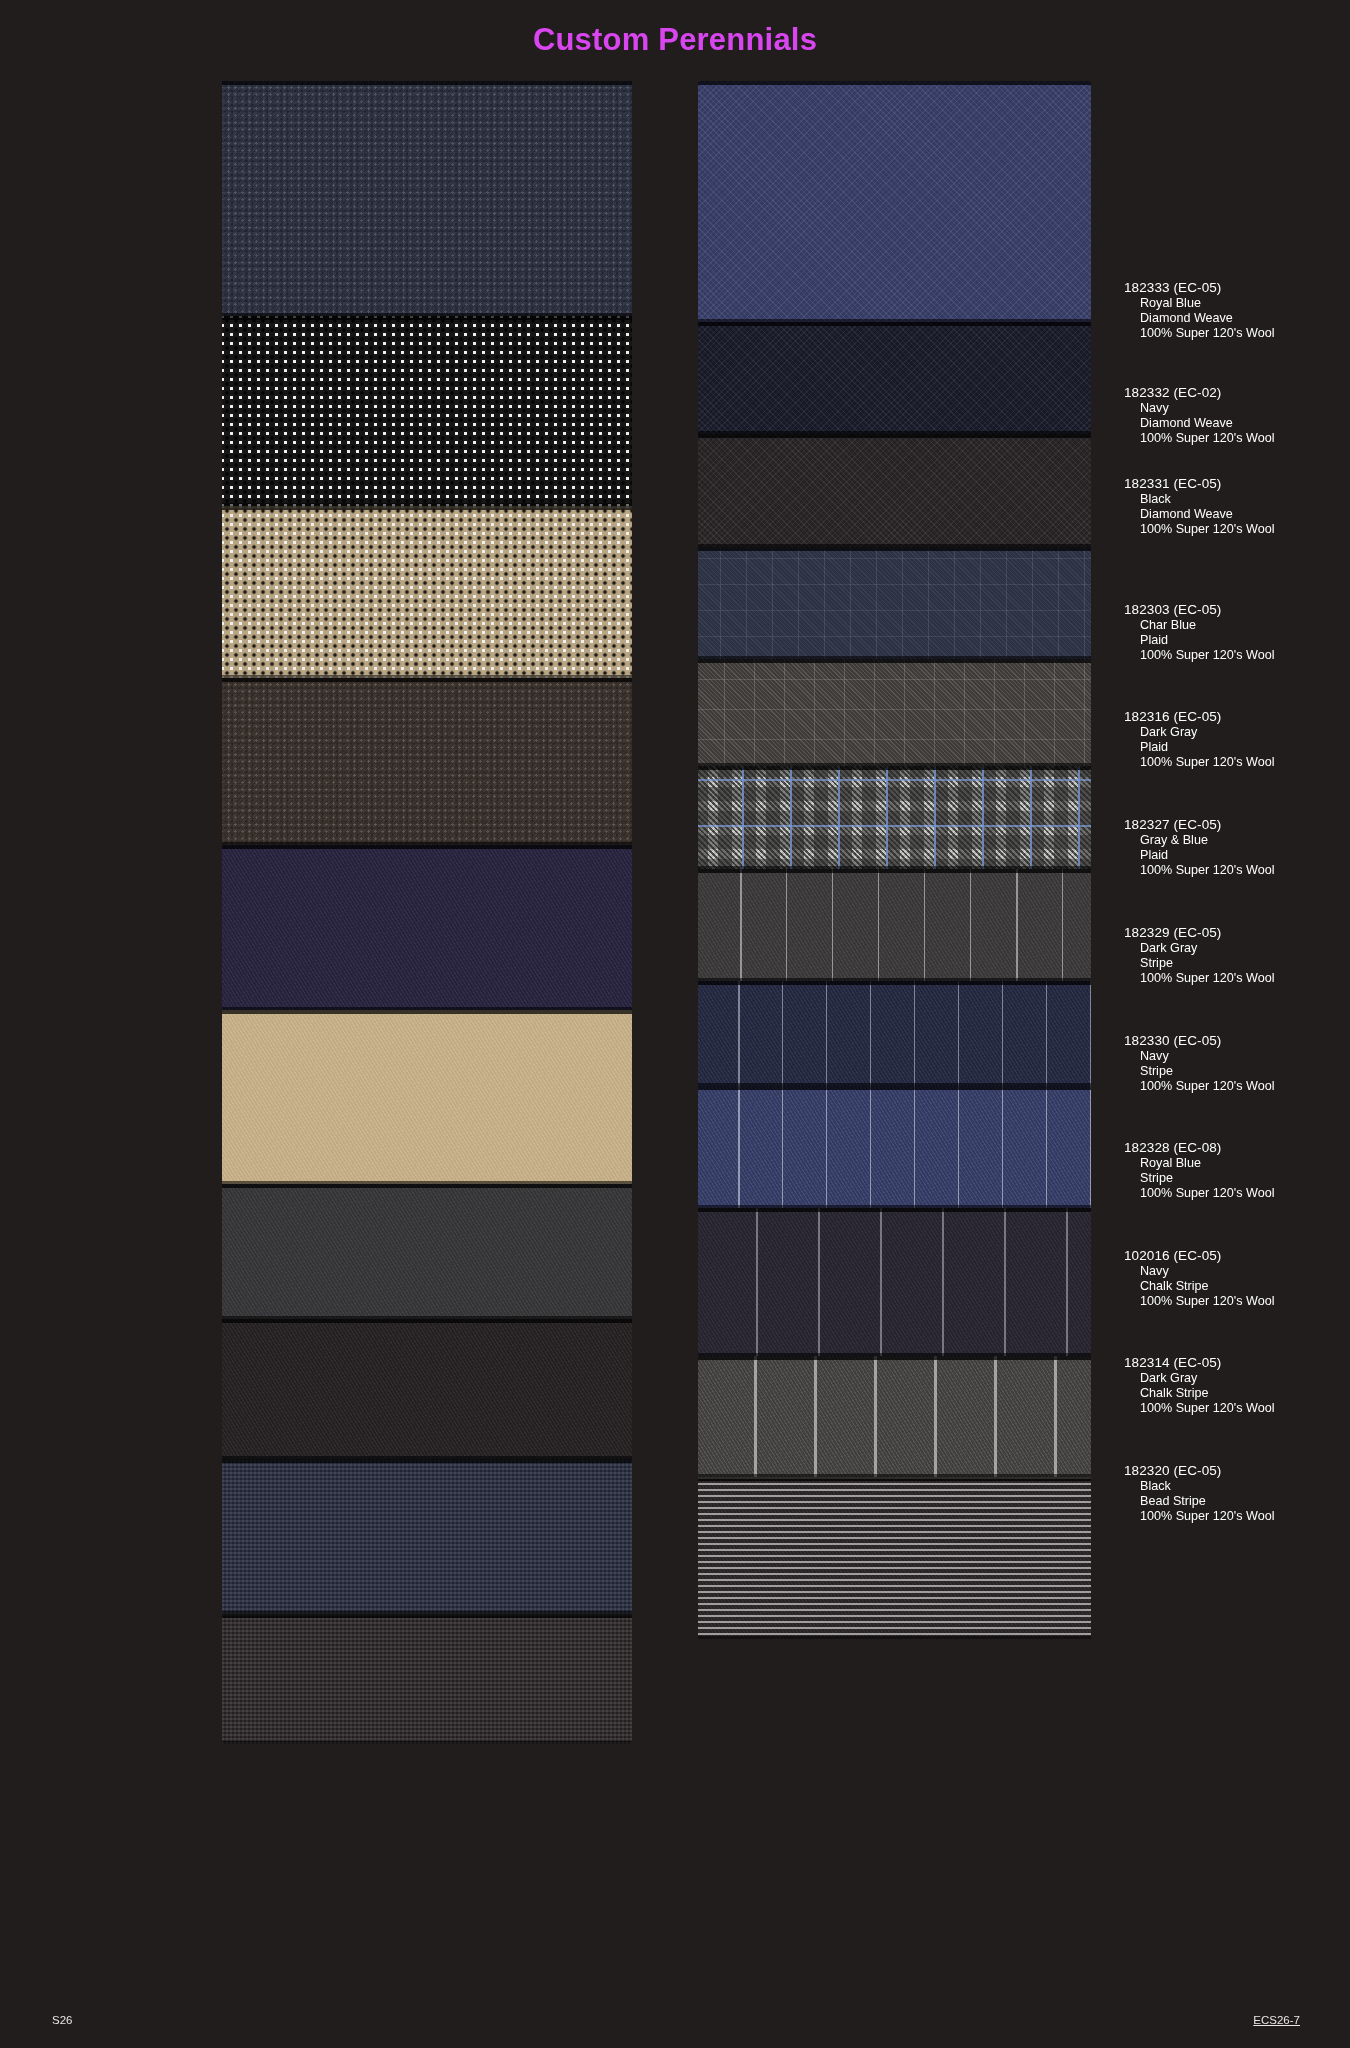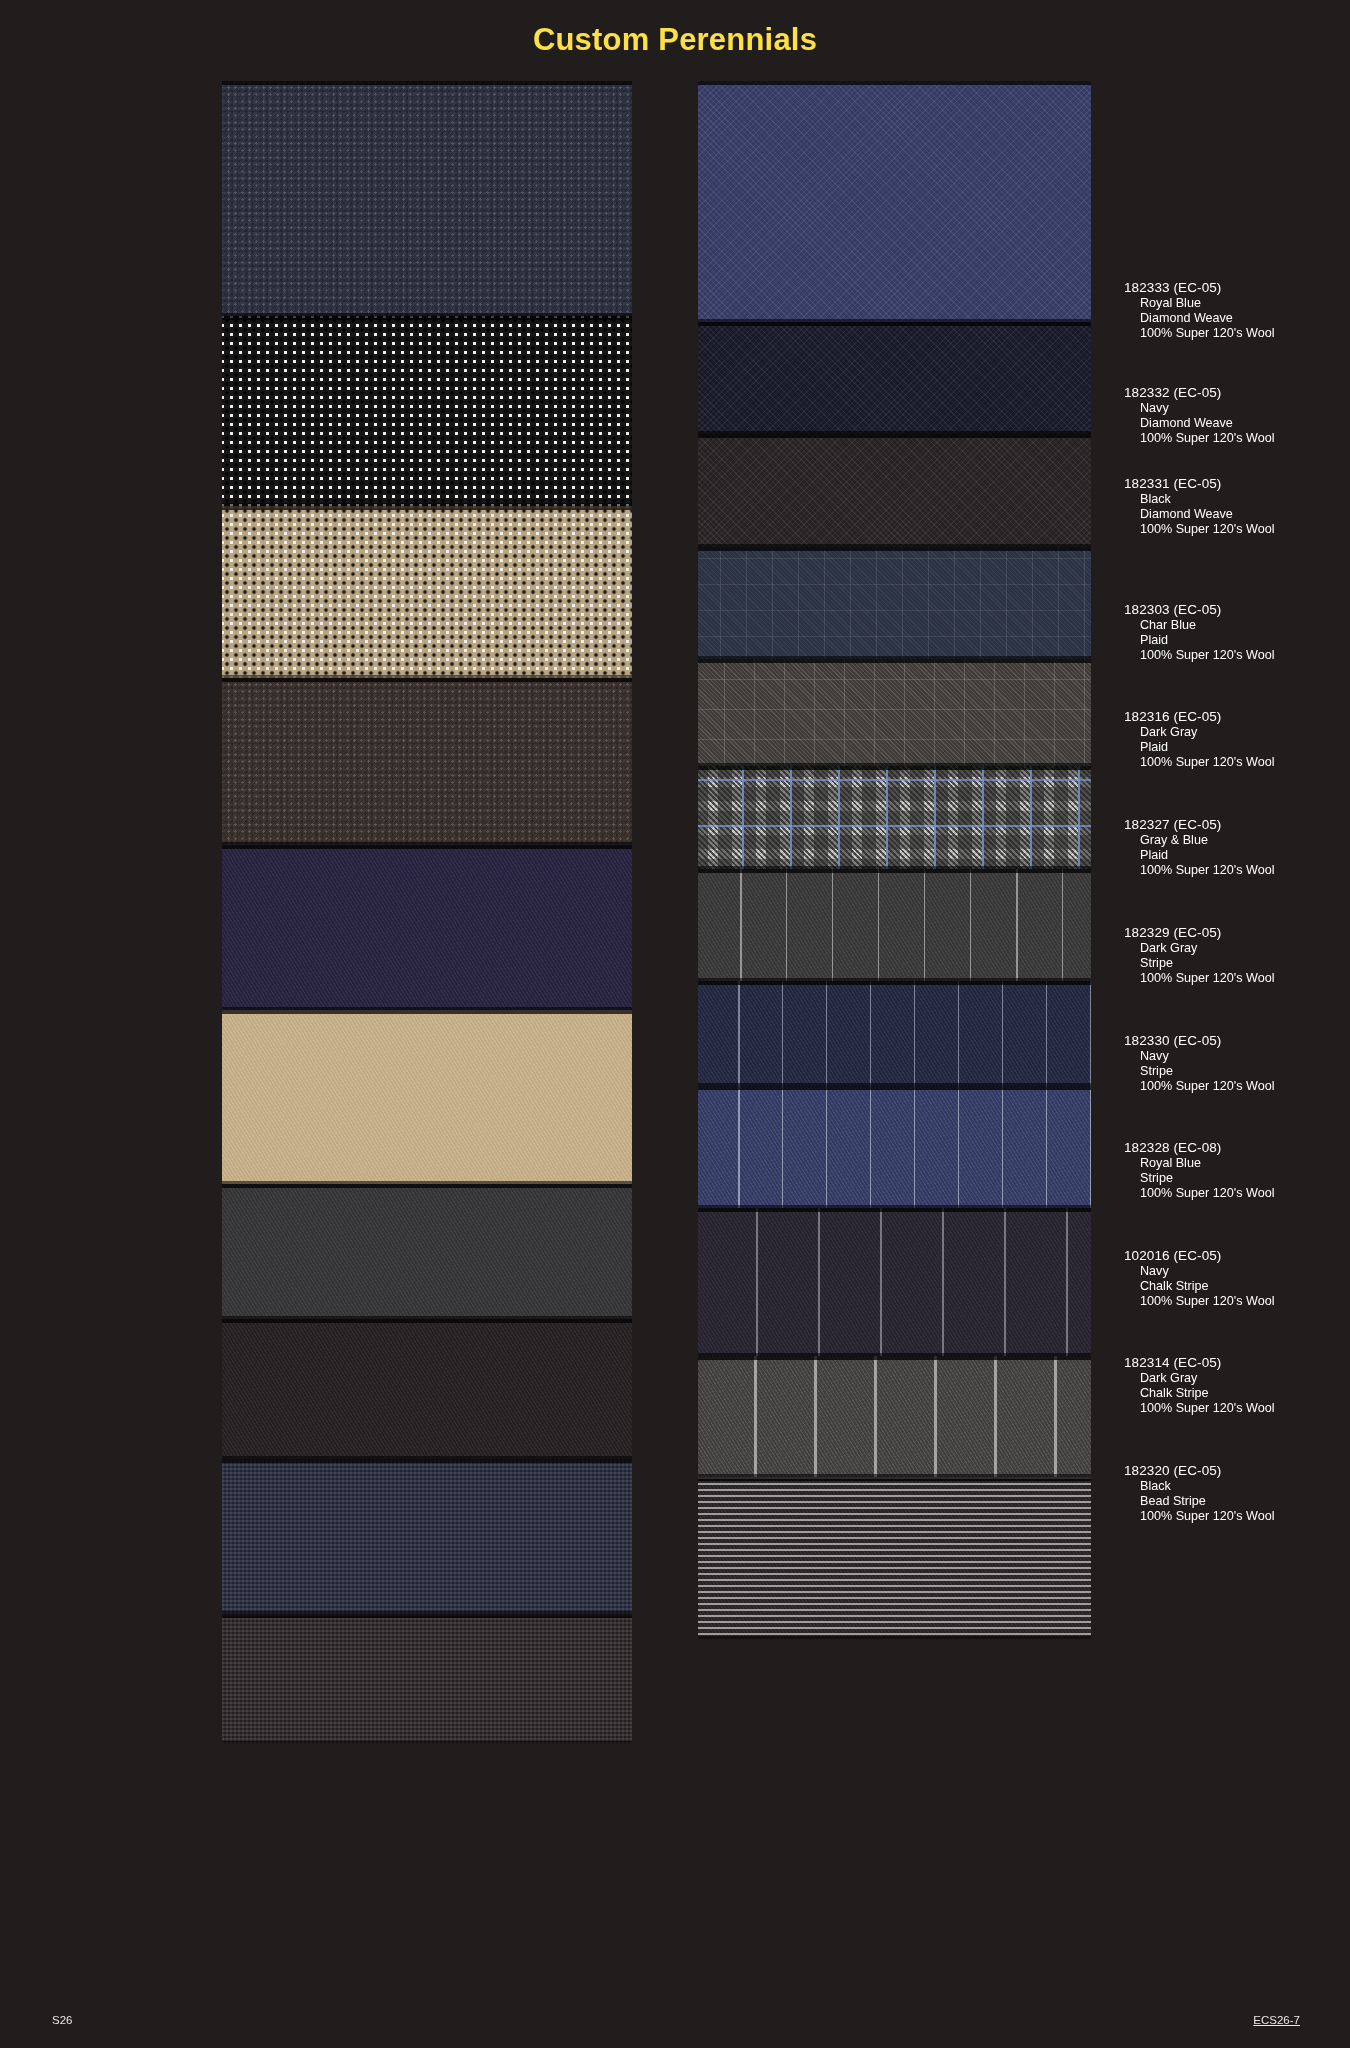--- a/index.html
+++ b/index.html
@@ -10,21 +10,21 @@
     color:#ffffff;
     position:relative;
     overflow:hidden;
   }
 
   
   #page-title {
     position:absolute; top:22px; left:0; width:100%;
     text-align:center;
     font-size:31px; font-weight:bold; letter-spacing:.2px;
-    color:#fde047;
+    color:#d946ef;
   }
 
   
   .column { position:absolute; top:81px; }
   #column-left  { left:222px;  width:410px; }
   #column-right { left:698px;  width:393px; }
 
   .swatch-strip { position:relative; width:100%; overflow:hidden; }
   .swatch-strip .tex { position:absolute; inset:-4px; }
   .swatch-strip .edge-top {
@@ -202,21 +202,21 @@
 
 <div class="labels-left-host" id="labels-left"></div>
 <div class="labels-right-host" id="labels-right">
     <div class="label" style="top: 280px;">
       <div class="code">182333 (EC-05)</div>
       <div class="ln">Royal Blue</div>
       <div class="ln">Diamond Weave</div>
       <div class="ln">100% Super 120's Wool</div>
     </div>
     <div class="label" style="top: 385px;">
-      <div class="code">182332 (EC-05)</div>
+      <div class="code">182332 (EC-02)</div>
       <div class="ln">Navy</div>
       <div class="ln">Diamond Weave</div>
       <div class="ln">100% Super 120's Wool</div>
     </div>
     <div class="label" style="top: 476px;">
       <div class="code">182331 (EC-05)</div>
       <div class="ln">Black</div>
       <div class="ln">Diamond Weave</div>
       <div class="ln">100% Super 120's Wool</div>
     </div>

